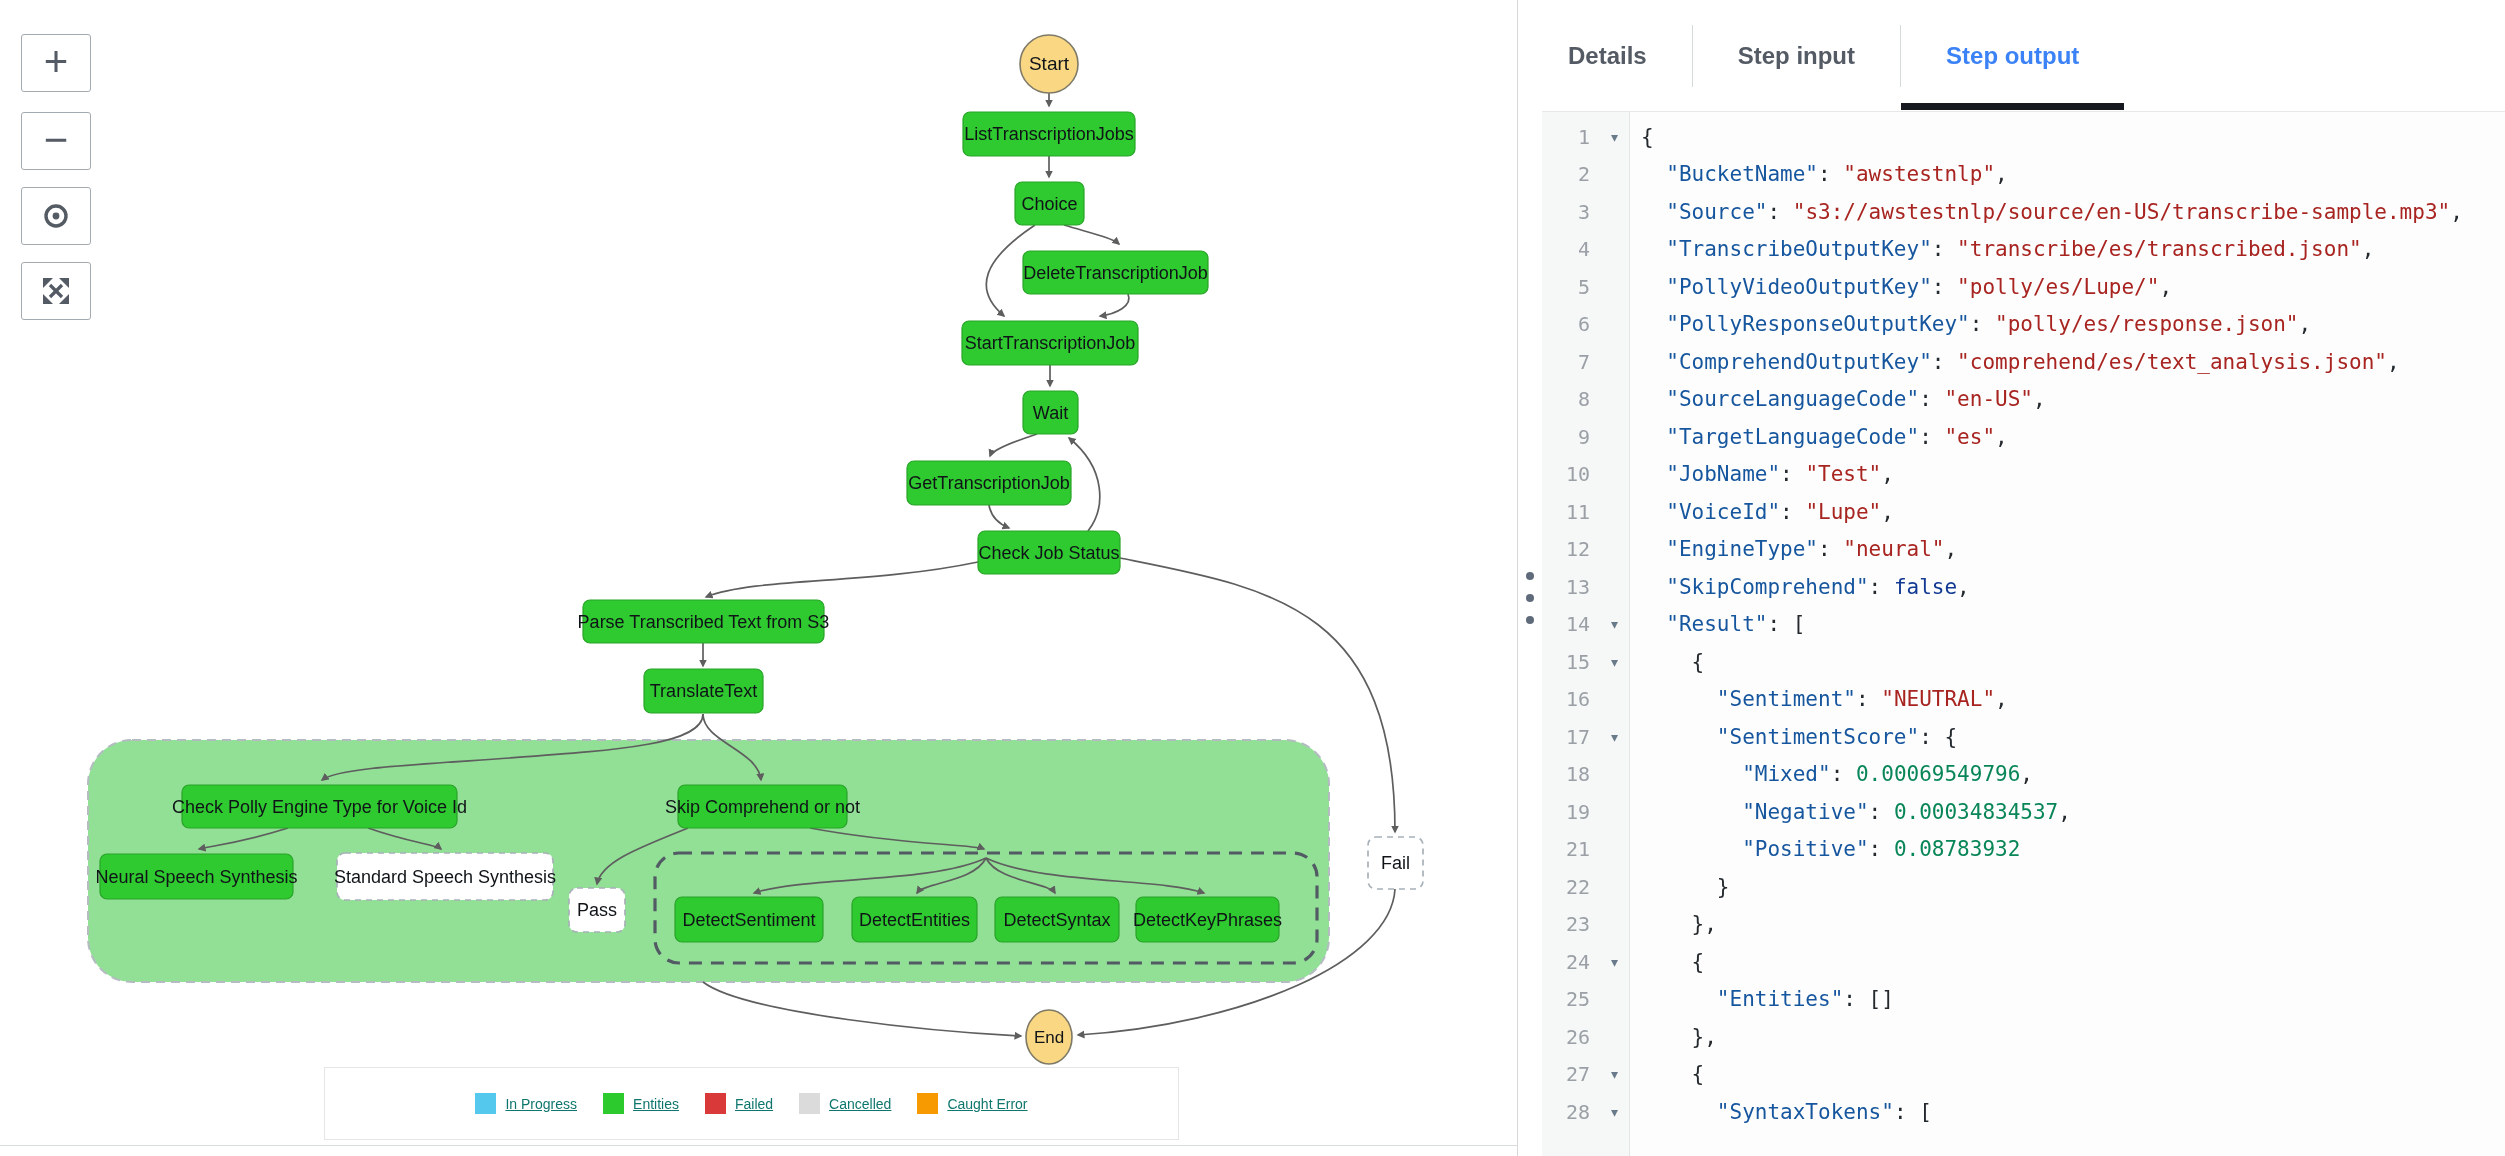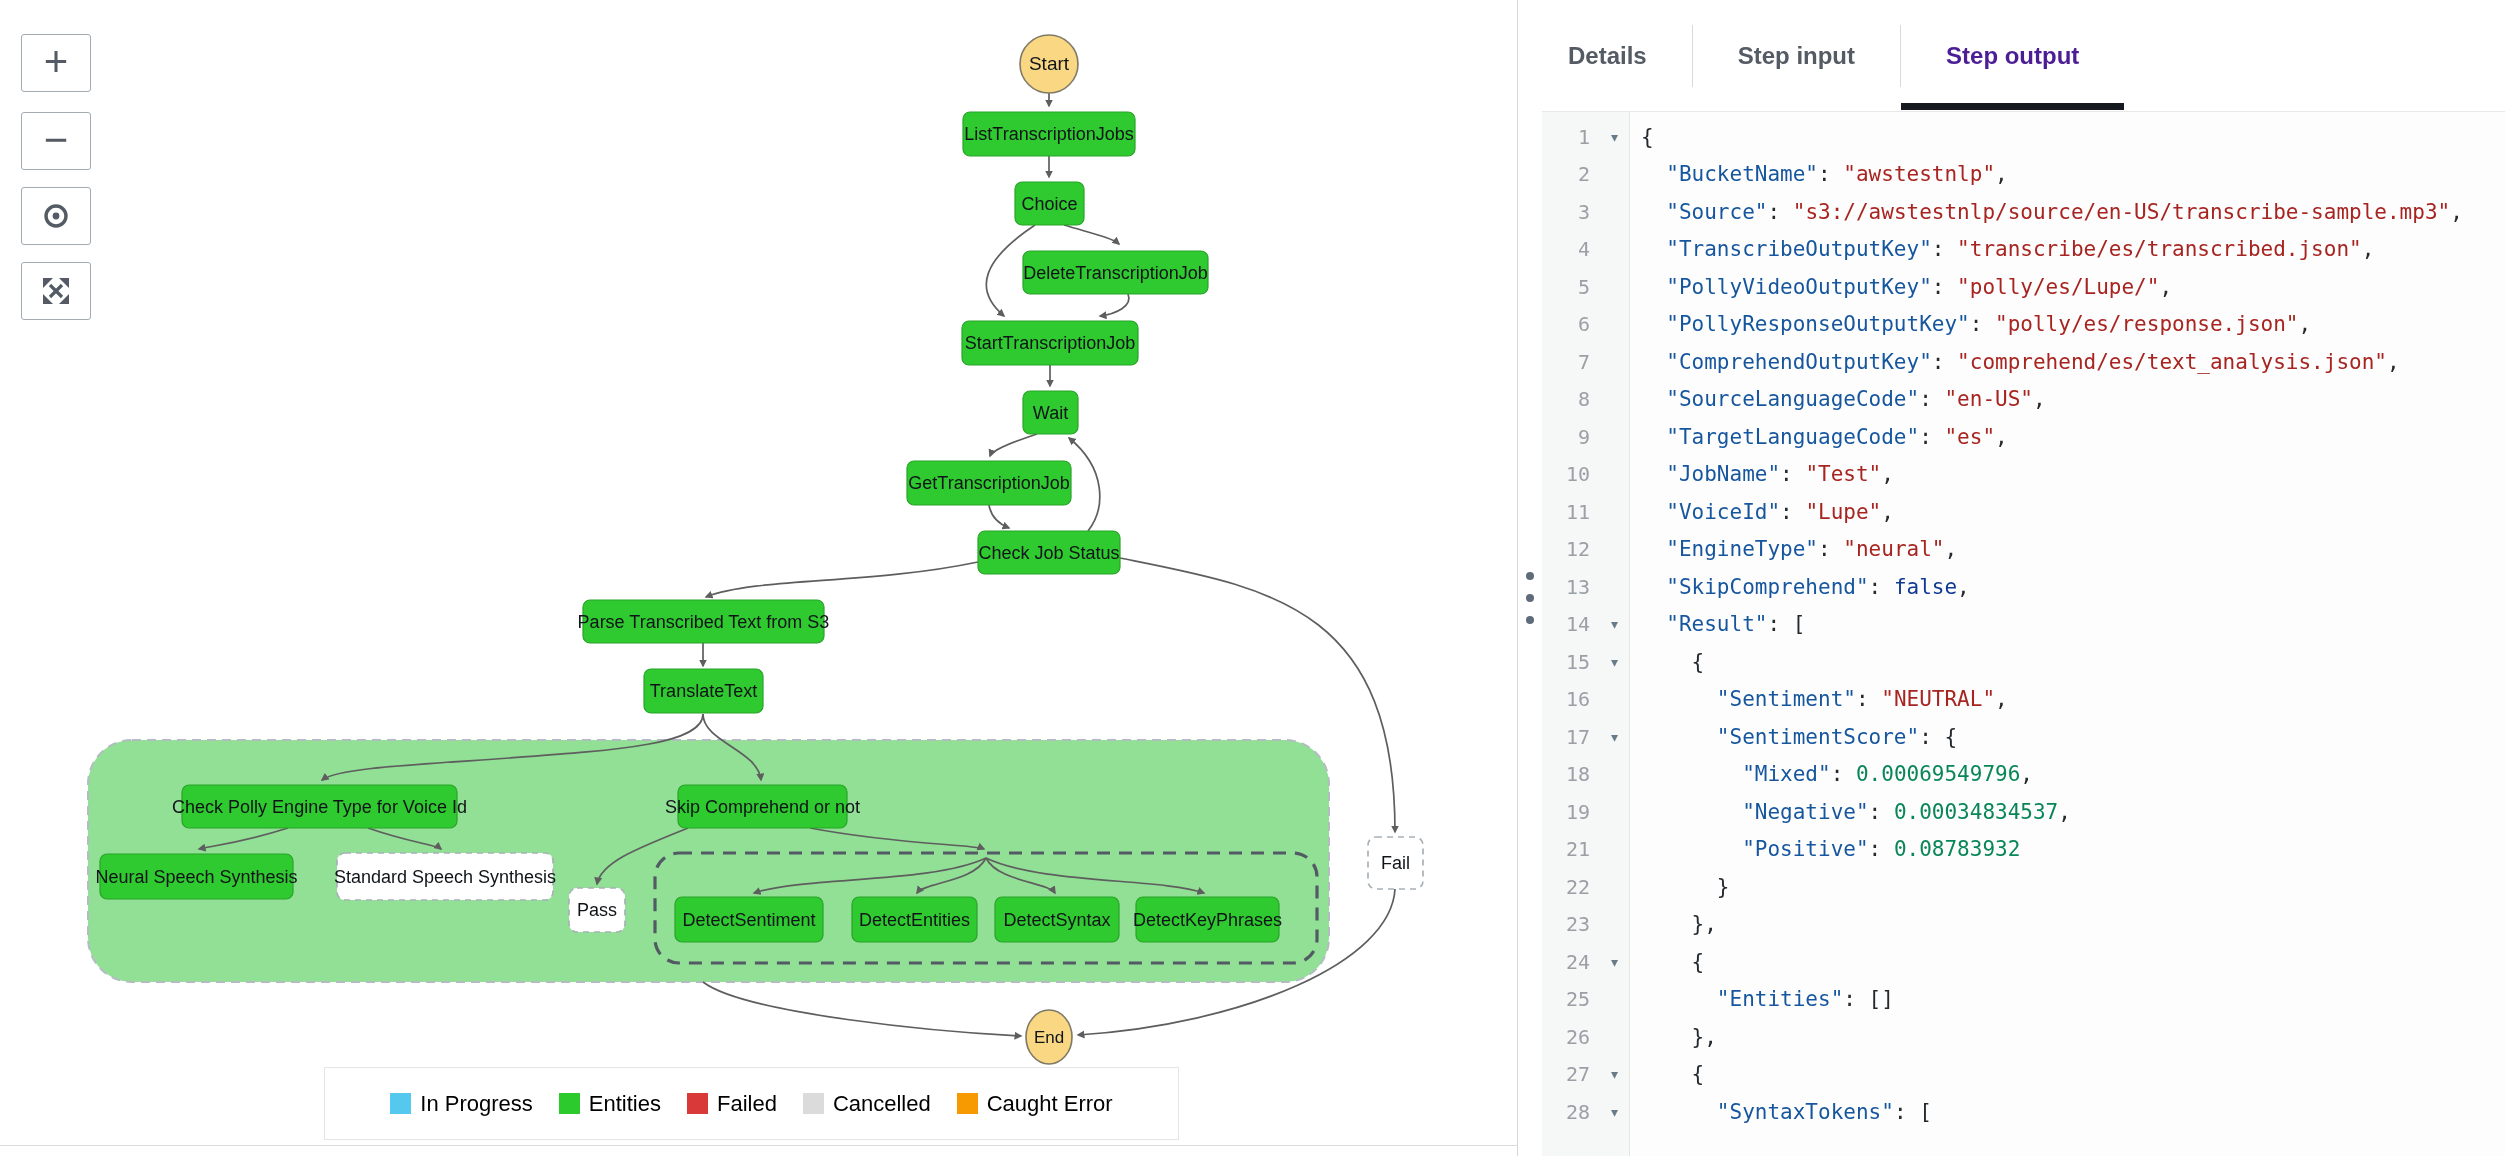--- a/index.html
+++ b/index.html
@@ -18,37 +18,37 @@
               border:1px solid #a2abb1; border-radius:3px; display:flex; align-items:center;
               justify-content:center; color:#545b64; cursor:pointer; }
   .zoom-btn .glyph { font-size:42px; font-weight:400; line-height:1; margin-top:-3px; }
   .zoom-btn svg { display:block; }
 
   #legend { position:absolute; left:324px; top:1067px; width:855px; height:73px;
             border:1px solid #e2e6e6; background:#fff; display:flex; align-items:center;
             justify-content:center; }
   .legend-item { display:flex; align-items:center; margin:0 13px; }
   .legend-swatch { width:21px; height:21px; margin-right:9px; }
-  .legend-label { font-size:22px; color:#000000; }
+  .legend-label { font-size:14px; color:#0f766e;text-decoration:underline; }
 
   
   #divider-line { position:absolute; left:1517px; top:0; width:1px; height:1156px; background:#d5d9d9; }
   #resize-handle { position:absolute; left:1522px; top:572px; width:16px; height:52px;
                    display:flex; flex-direction:column; align-items:center; justify-content:space-between;
                    cursor:col-resize; }
   #resize-handle i { width:8px; height:8px; border-radius:50%; background:#5f6b7a; }
 
   
   #panel { position:absolute; left:1542px; top:0; width:963px; height:1156px; background:#fff; }
   #tabbar { position:relative; height:112px; padding-left:26px; display:flex; align-items:stretch;
             border-bottom:1px solid #e8e8e8; background:#fff; }
   .tab { position:relative; display:flex; align-items:center; padding:0 45px; font-size:24px;
          font-weight:bold; color:#545b64; cursor:pointer; }
   .tab:first-child { padding-left:0; }
-  .tab.active { color:#4c1d95; }
+  .tab.active { color:#3b82f6; }
   .tab.active::after { content:""; position:absolute; left:0; right:0; bottom:1px; height:7px;
                        background:#16191f; }
   .tab:first-child.active::after { left:-0px; }
   .tab-sep { width:1px; background:#d5dbdb; align-self:center; height:62px; }
 
   #code { position:relative; height:1044px; overflow:hidden; background:#fdfdfd; }
   #gutter-bg { position:absolute; left:0; top:0; bottom:0; width:88px; background:#f6f7f7;
                border-right:1px solid #e4e6e6; }
   #code-rows { position:relative; padding-top:6px; }
   .crow { display:flex; height:37.5px; align-items:center; }

